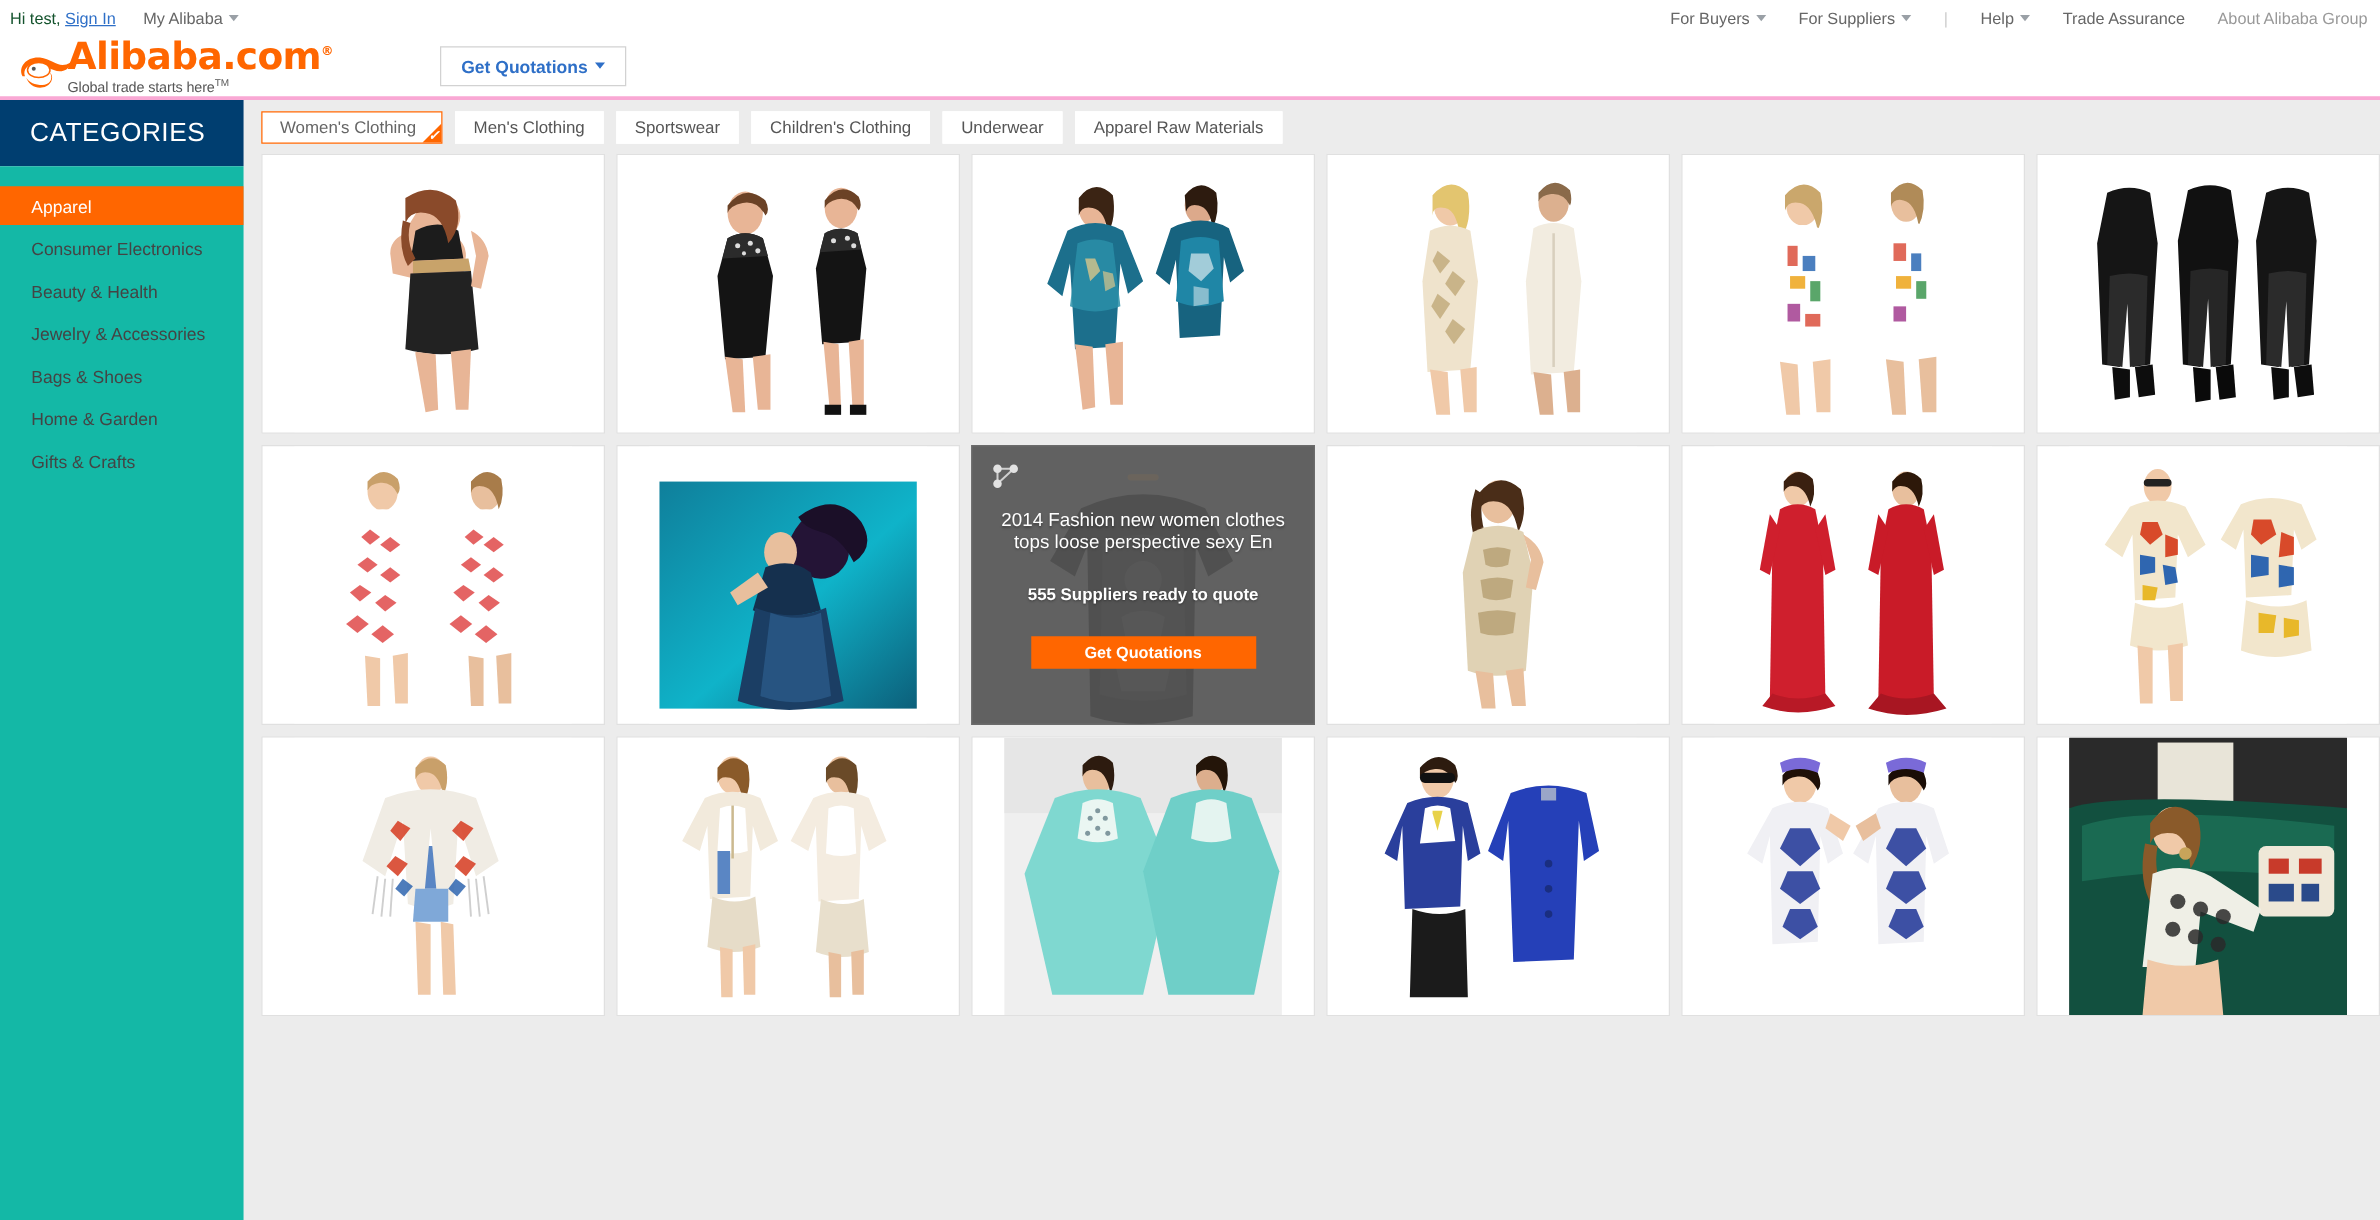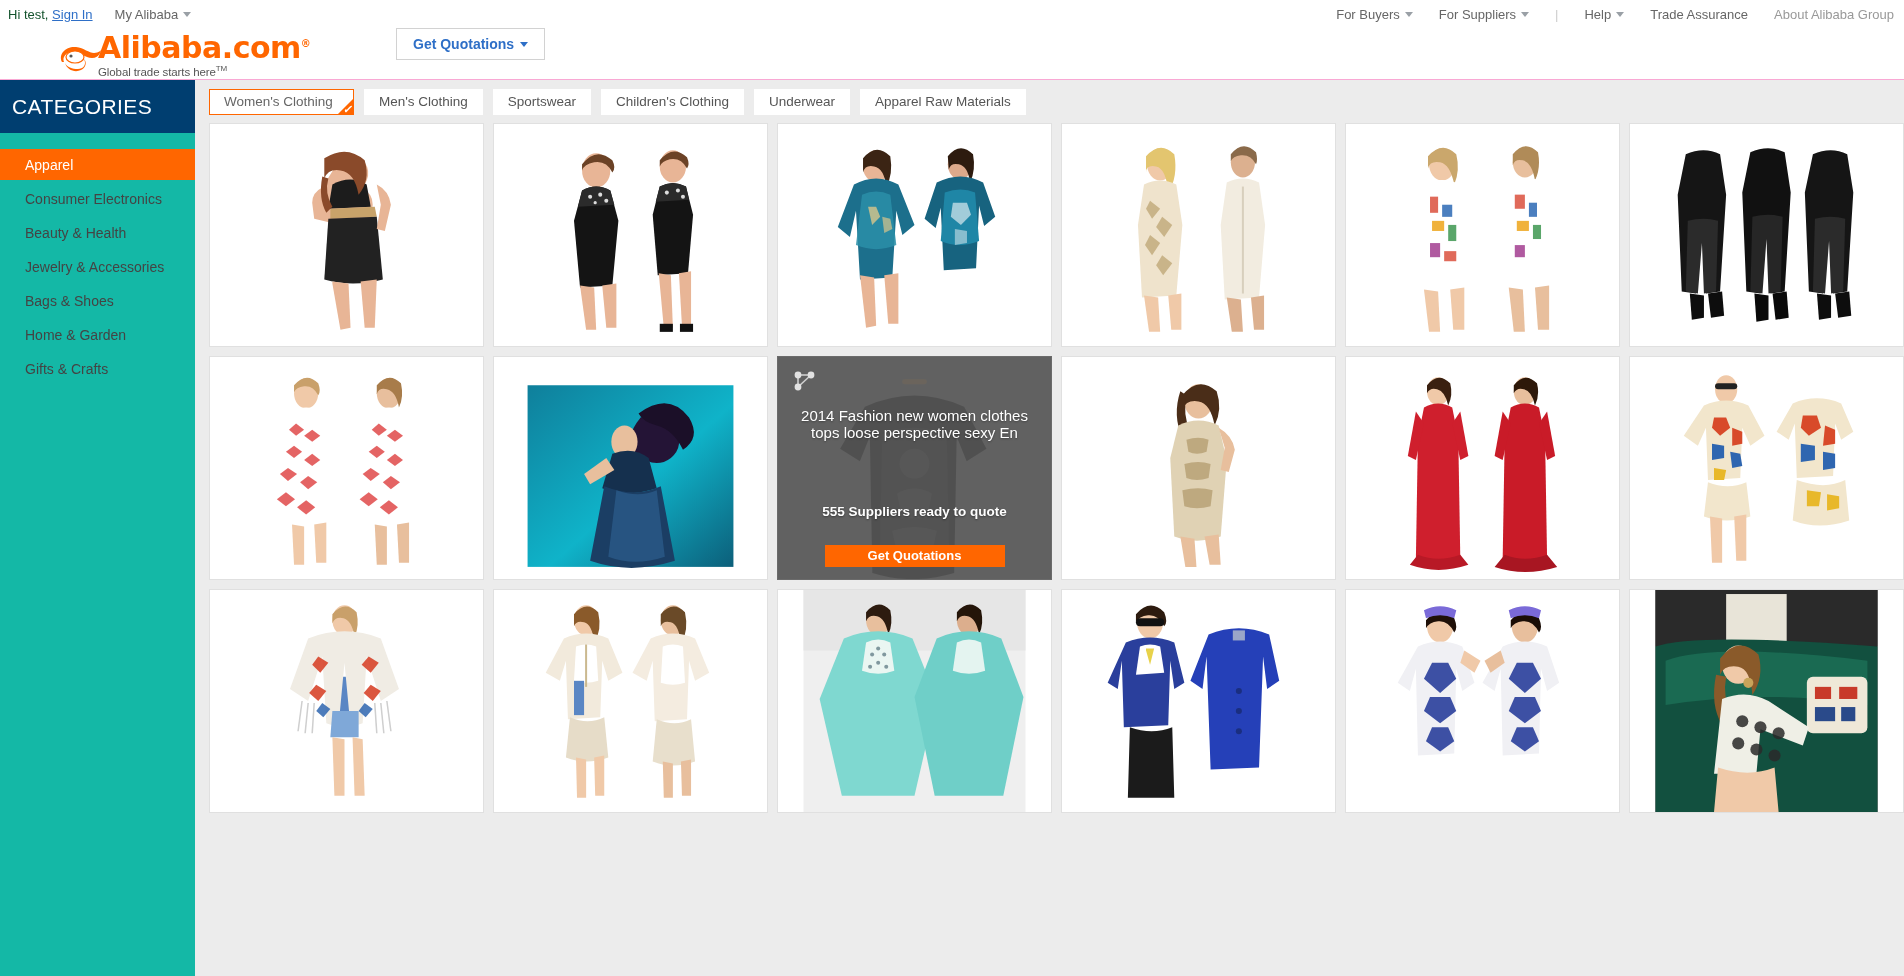--- a/index.html
+++ b/index.html
@@ -35,24 +35,24 @@
     border-left: 4px solid transparent;
     border-right: 4px solid transparent;
     border-top: 5px solid #9aa0a6;
   }
   .vsep { color: #ccc; }
 
   
   .header {
     height: 52px;
     display: flex;
-    border-bottom: 1px solid #f9a8d4;
+    align-items: center;
+    border-bottom: 3px solid #f9a8d4;
     background: #fff;
     position: relative;
-    padding-left: 44px;
   }
   .logo-wrap {
     width: 330px;
     padding-left: 12px;
     display: flex;
     align-items: flex-end;
     position: relative;
     height: 52px;
   }
   .logo-mark { position: relative; width: 48px; height: 40px; flex: none; }
@@ -142,21 +142,21 @@
 
   
   .sidebar { width: 195px; flex: none; background: #fff; }
   .cat-head {
     height: 53px;
     background: #003e70;
     color: #fff;
     font-size: 21px;
     display: flex;
     align-items: center;
-    padding-left: 12px;
+    padding-left: 24px;
     letter-spacing: 0.4px;
   }
   .cat-list { background: #14b8a6; padding-top: 16px; height: 843px; }
   .cat-item {
     height: 31px;
     display: flex;
     align-items: center;
     padding-left: 25px;
     font-size: 14px;
     color: #444;
@@ -276,21 +276,21 @@
     line-height: 1.15;
     text-align: center;
     width: 100%;
     word-break: break-word;
     text-shadow: 0 1px 2px rgba(0,0,0,.35);
   }
   .ov-suppliers {
     color: #fff;
     font-size: 13.5px;
     font-weight: bold;
-    margin-top: 62px;
+    margin-top: 25px;
     text-shadow: 0 1px 2px rgba(0,0,0,.4);
   }
   .ov-btn {
     margin-top: 26px;
     width: 180px;
     height: 26px;
     background: #f60;
     color: #fff;
     border: none;
     font-size: 13px;

